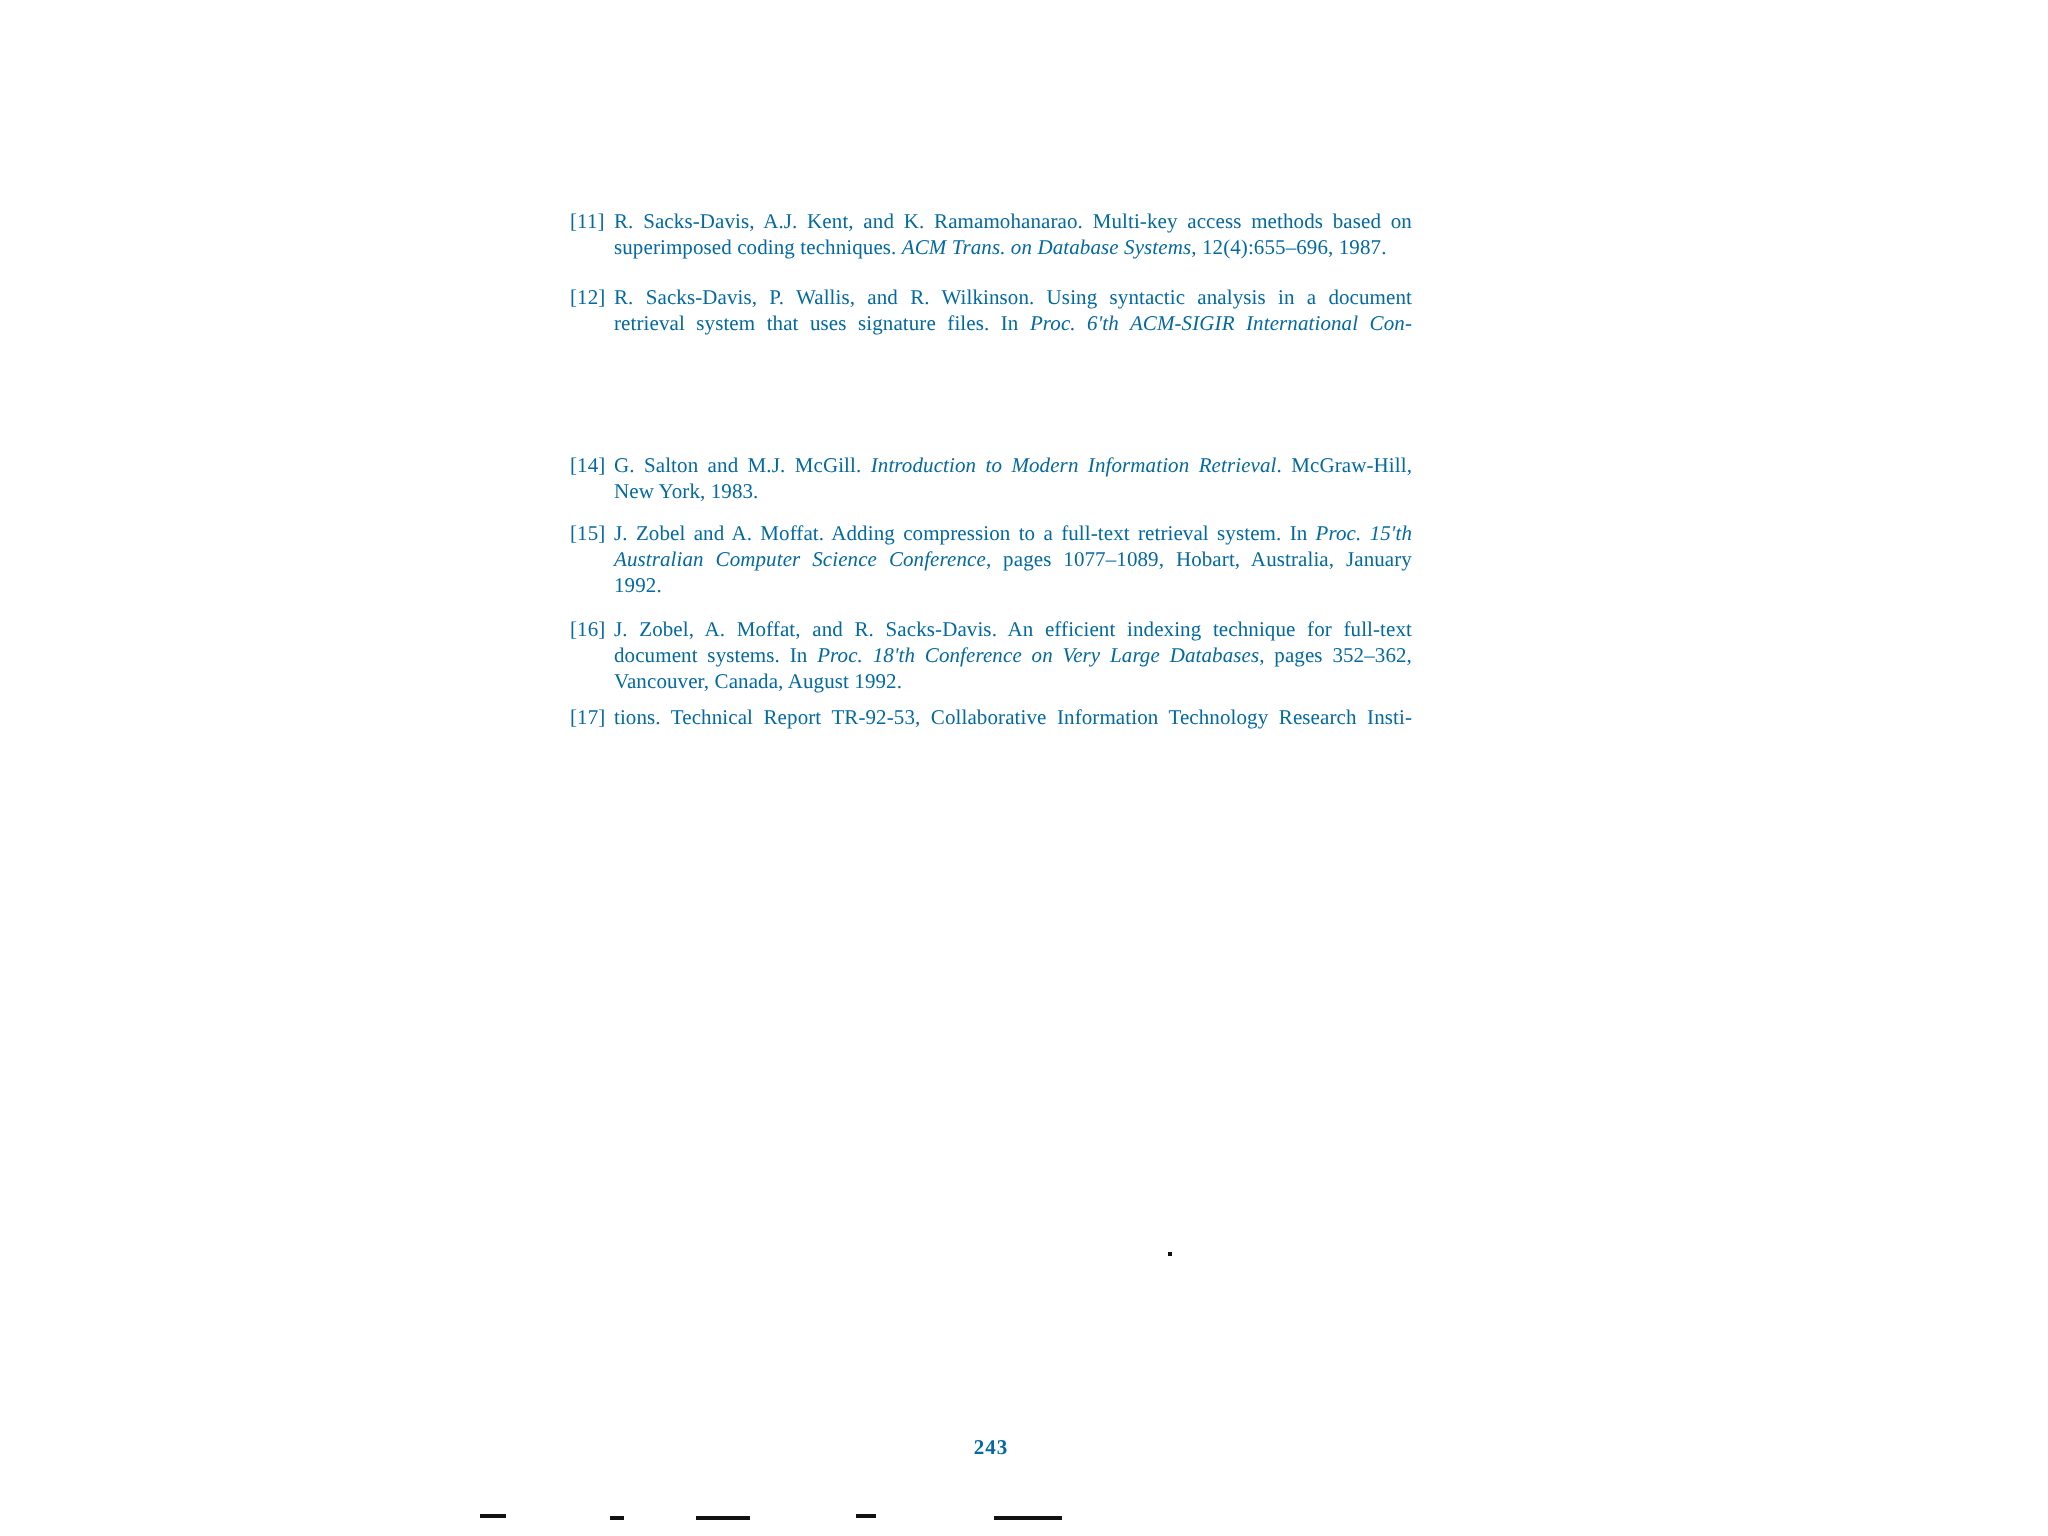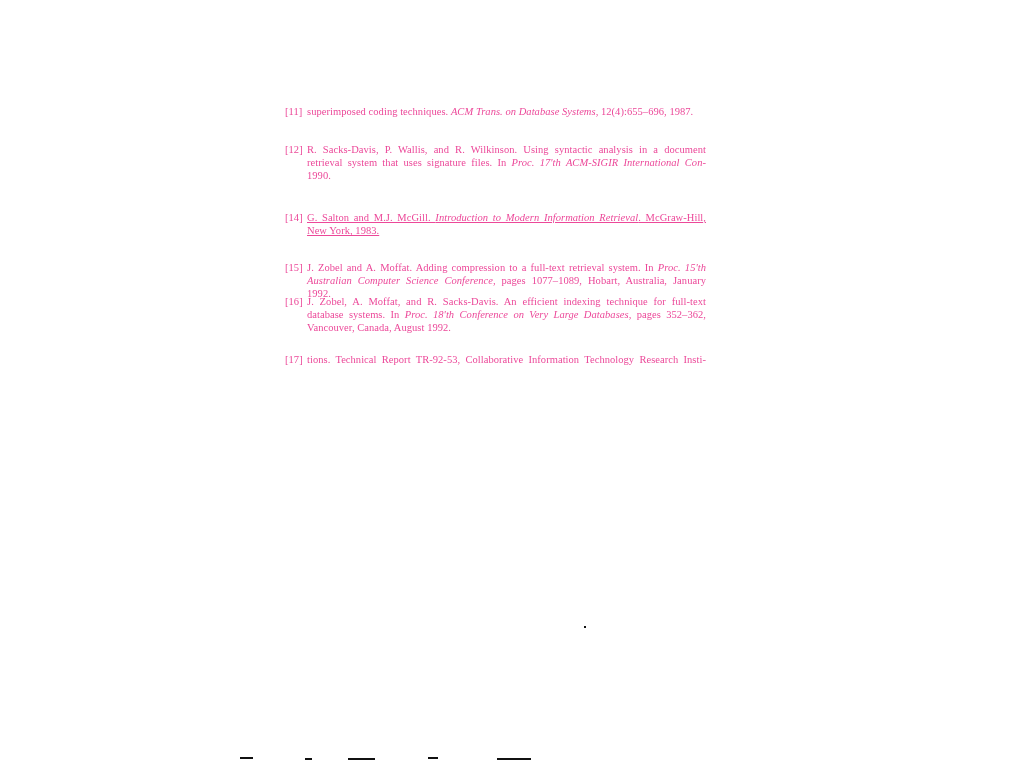--- a/index.html
+++ b/index.html
@@ -9,21 +9,21 @@
     width: 1024px;
     height: 768px;
     overflow: hidden;
   }
   .page {
     position: relative;
     width: 1024px;
     height: 768px;
     background: #ffffff;
     font-family: "Liberation Serif", "DejaVu Serif", serif;
-    color: #ec4899;
+    color: #0369a1;
   }
   .refs {
     position: absolute;
     left: 0; top: 0;
     width: 1024px; height: 768px;
   }
   .ref {
     position: absolute;
     left: 285px;
     width: 421px;
@@ -61,50 +61,51 @@
     background: #111111;
   }
 </style>
 </head>
 <body>
 
 <div class="page">
   <section class="refs" id="refs-list">
       <div class="ref" style="top: 105px;">
         <span class="refnum">[11]</span>
+        <div class="line just"><span>R. Sacks-Davis, A.J. Kent, and K. Ramamohanarao. Multi-key access methods based on</span></div>
         <div class="line"><span>superimposed coding techniques. </span><i>ACM Trans. on Database Systems</i><span>, 12(4):655–696, 1987.</span></div>
       </div>
       <div class="ref" style="top: 143px;">
         <span class="refnum">[12]</span>
         <div class="line just"><span>R. Sacks-Davis, P. Wallis, and R. Wilkinson. Using syntactic analysis in a document</span></div>
-        <div class="line just"><span>retrieval system that uses signature files. In </span><i>Proc. 17'th ACM-SIGIR International Con-</i></div>
-        <div class="line"><span>1990.</span></div>
+        <div class="line just"><span>retrieval system that uses signature files. In </span><i>Proc. 6'th ACM-SIGIR International Con-</i></div>
       </div>
-      <div class="ref" style="top: 211px; text-decoration: underline;">
+      <div class="ref" style="top: 227px;">
         <span class="refnum">[14]</span>
         <div class="line just"><span>G. Salton and M.J. McGill. </span><i>Introduction to Modern Information Retrieval</i><span>. McGraw-Hill,</span></div>
         <div class="line"><span>New York, 1983.</span></div>
       </div>
       <div class="ref" style="top: 261px;">
         <span class="refnum">[15]</span>
         <div class="line just"><span>J. Zobel and A. Moffat. Adding compression to a full-text retrieval system. In </span><i>Proc. 15'th</i></div>
         <div class="line just"><i>Australian Computer Science Conference</i><span>, pages 1077–1089, Hobart, Australia, January</span></div>
         <div class="line"><span>1992.</span></div>
       </div>
-      <div class="ref" style="top: 295px;">
+      <div class="ref" style="top: 309px;">
         <span class="refnum">[16]</span>
         <div class="line just"><span>J. Zobel, A. Moffat, and R. Sacks-Davis. An efficient indexing technique for full-text</span></div>
-        <div class="line just"><span>database systems. In </span><i>Proc. 18'th Conference on Very Large Databases</i><span>, pages 352–362,</span></div>
+        <div class="line just"><span>document systems. In </span><i>Proc. 18'th Conference on Very Large Databases</i><span>, pages 352–362,</span></div>
         <div class="line"><span>Vancouver, Canada, August 1992.</span></div>
       </div>
       <div class="ref" style="top: 353px;">
         <span class="refnum">[17]</span>
         <div class="line just"><span>tions. Technical Report TR-92-53, Collaborative Information Technology Research Insti-</span></div>
       </div>
     </section>
+  <div class="pageno">243</div>
   <div id="artifacts">
       <div class="mark" style="left: 240px; top: 757px; width: 13px; height: 2px;"></div>
       <div class="mark" style="left: 305px; top: 758px; width: 7px; height: 2px;"></div>
       <div class="mark" style="left: 348px; top: 758px; width: 27px; height: 2px;"></div>
       <div class="mark" style="left: 428px; top: 757px; width: 10px; height: 2px;"></div>
       <div class="mark" style="left: 497px; top: 758px; width: 34px; height: 2px;"></div>
       <div class="mark" style="left: 584px; top: 626px; width: 2px; height: 2px;"></div>
     </div>
 </div>
 

